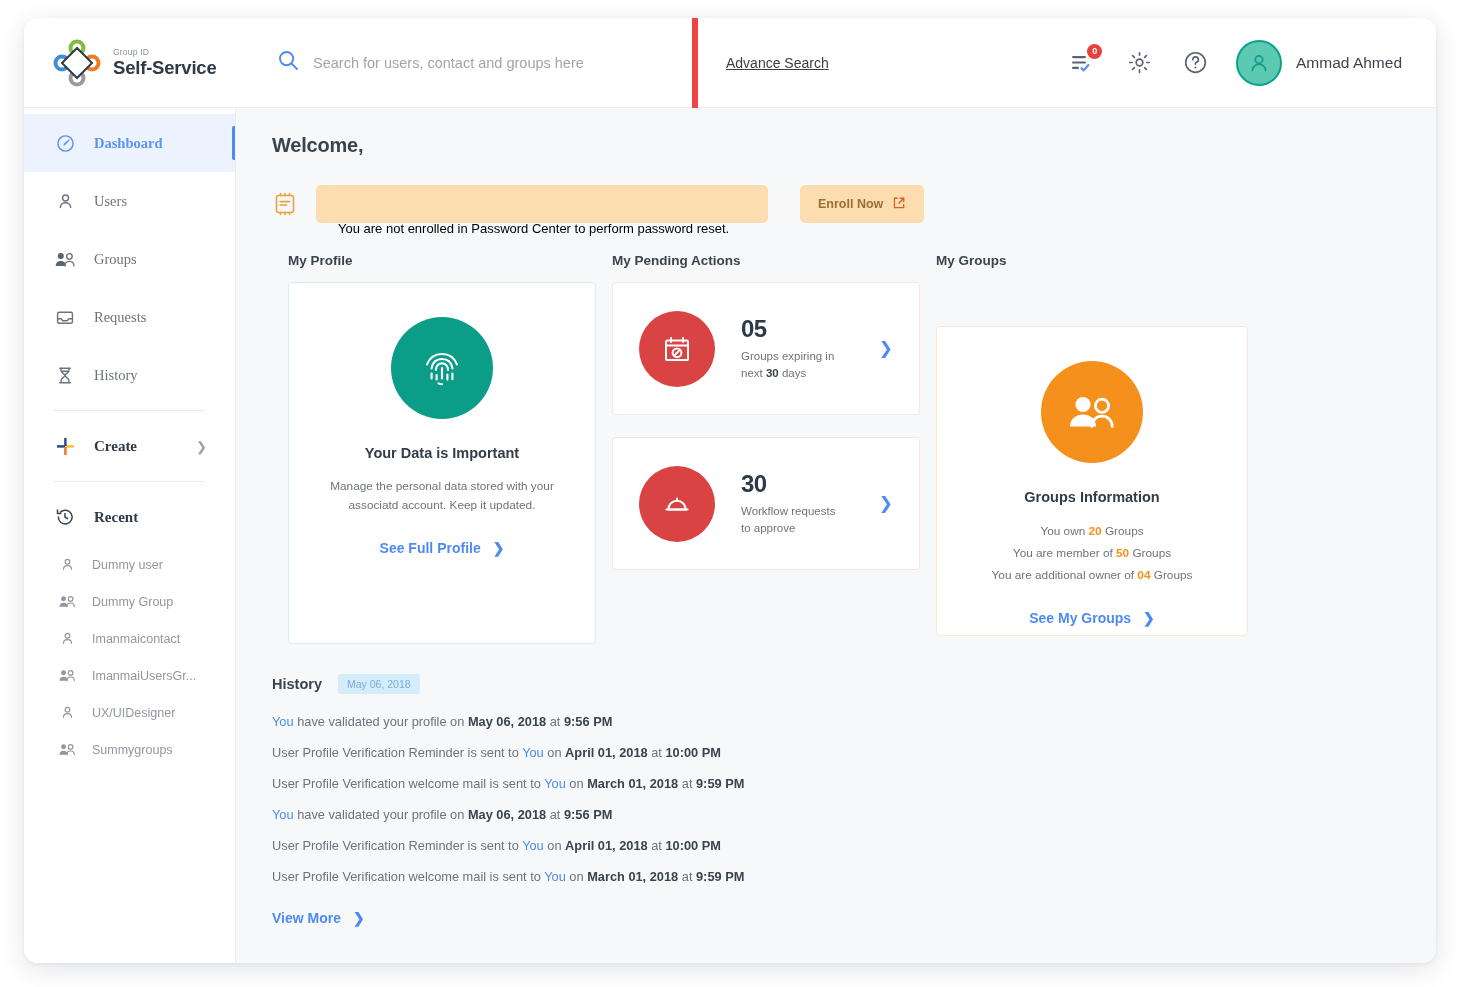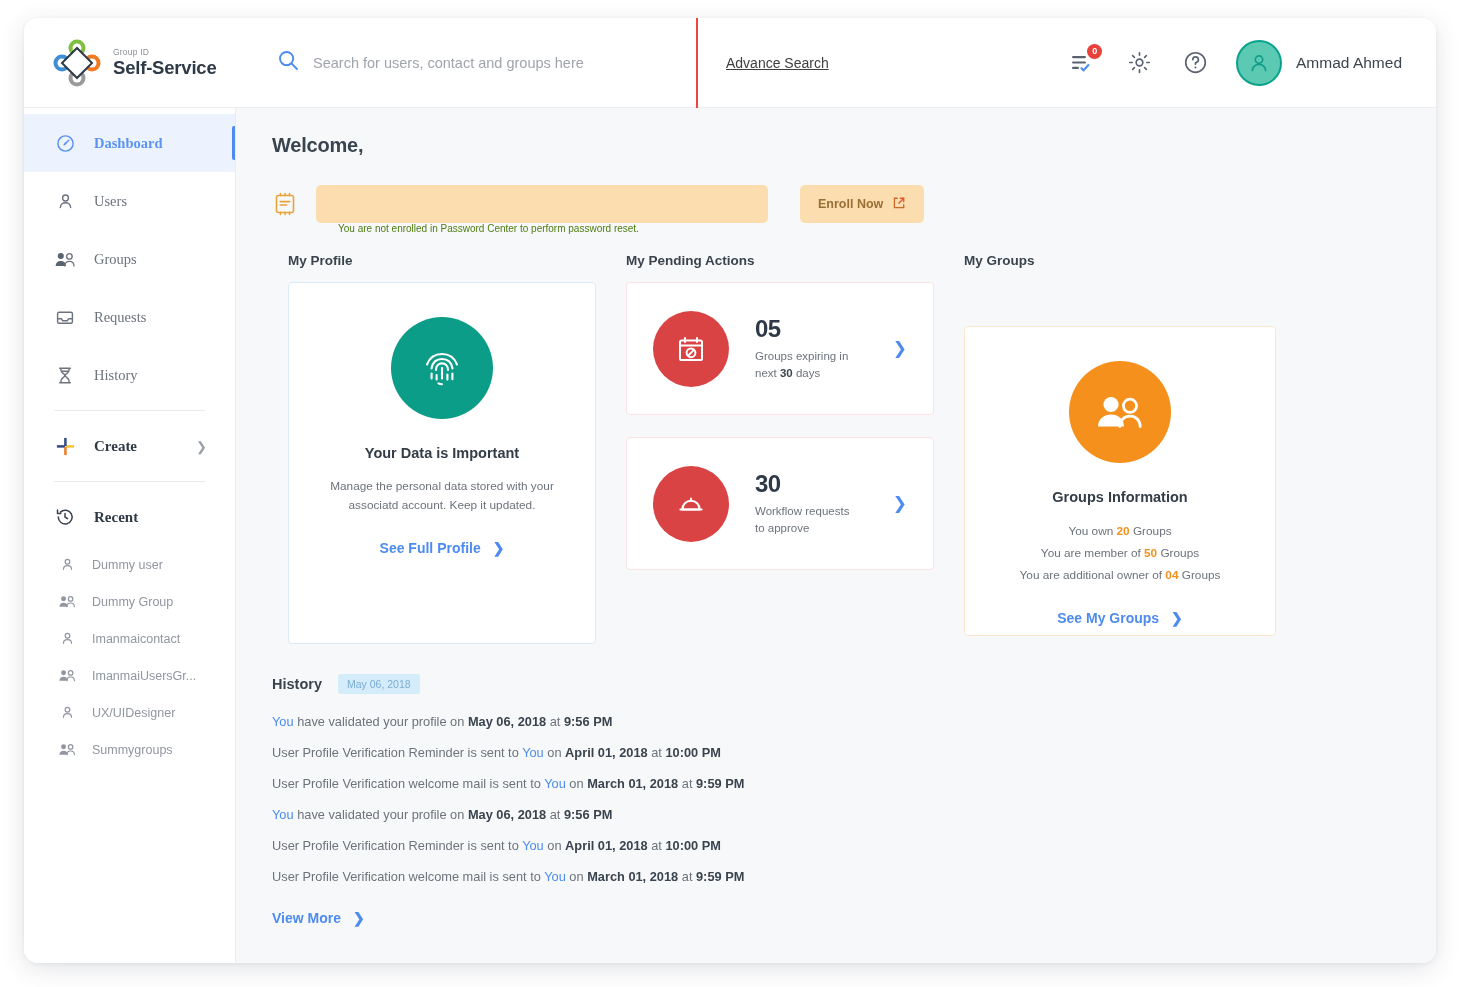--- a/index.html
+++ b/index.html
@@ -31,21 +31,21 @@
     flex: none;
   }
   .brand { width: 212px; display: flex; align-items: center; padding-left: 28px; gap: 11px; }
   .logo-mark { position: relative; width: 50px; height: 50px; flex: none; }
   .brand-text { line-height: 1; }
   .brand-sup { font-size: 8.5px; color: #8b8f96; letter-spacing: .2px; display:block; margin-bottom:2px; }
   .brand-name { font-size: 18.5px; font-weight: bold; color: #2e3a47; letter-spacing: -.2px; }
 
   .search-area {
     flex: 1; height: 90px; display: flex; align-items: center;
-    padding-left: 42px; border-right: 2px solid #ef4444; max-width: 462px;
+    padding-left: 42px; border-right: 6px solid #ef4444; max-width: 462px;
   }
   .search-input-wrap { display: flex; align-items: center; gap: 14px; width: 100%; }
   .search-input {
     border: none; outline: none; font-size: 14.5px; color: #777c85;
     font-family: "Liberation Sans", sans-serif; background: transparent; width: 100%;
   }
   .search-input::placeholder { color: #a0a4ab; }
 
   .adv-search-area { width: 222px; display: flex; align-items: center; padding-left: 28px; }
   .adv-search {
@@ -102,29 +102,29 @@
     flex: 1; background: #f7f8f9; padding: 26px 36px 0 36px; overflow: hidden;
   }
   .welcome { font-size: 20px; font-weight: bold; color: #3a444f; margin-bottom: 28px; letter-spacing: -.2px; }
 
   .alert-row { display: flex; align-items: center; gap: 18px; margin-bottom: 30px; }
   .alert-icon { width: 26px; height: 26px; flex: none; }
   .alert-band {
     background: #fbddaf; border-radius: 5px; height: 38px;
     display: flex; align-items: center; padding: 0 22px; width: 452px;
   }
-  .alert-text { font-size: 10px; color: #4d7c0f; margin-top: 48px; }
+  .alert-text { font-size: 13px; color: #000000; margin-top: 48px; }
   .enroll-btn {
     background: #fbddaf; border-radius: 5px; height: 38px; margin-left: 14px;
     display: flex; align-items: center; gap: 9px; padding: 0 18px; cursor: pointer;
     border: none; font-family: "Liberation Sans", sans-serif;
   }
   .enroll-label { font-size: 12.5px; color: #9a6f35; font-weight: bold; }
 
-  .cards-row { display: flex; gap: 30px; margin-bottom: 30px; padding-left: 16px; }
+  .cards-row { display: flex; gap: 16px; margin-bottom: 30px; padding-left: 16px; }
   .col { display: flex; flex-direction: column; }
   .col-title { font-size: 13.5px; font-weight: bold; color: #3a444f; margin-bottom: 14px; }
   .col-profile { width: 308px; }
   .col-pending { width: 308px; }
   .col-groups  { width: 312px; }
 
   .card { background: #fff; border-radius: 4px; }
   .card-profile { border: 1px solid #dbeaf7; height: 362px; padding-top: 34px; text-align: center; }
   .circle { border-radius: 50%; display: flex; align-items: center; justify-content: center; }
   .circle-teal { width: 102px; height: 102px; background: #0c9d89; margin: 0 auto; }

